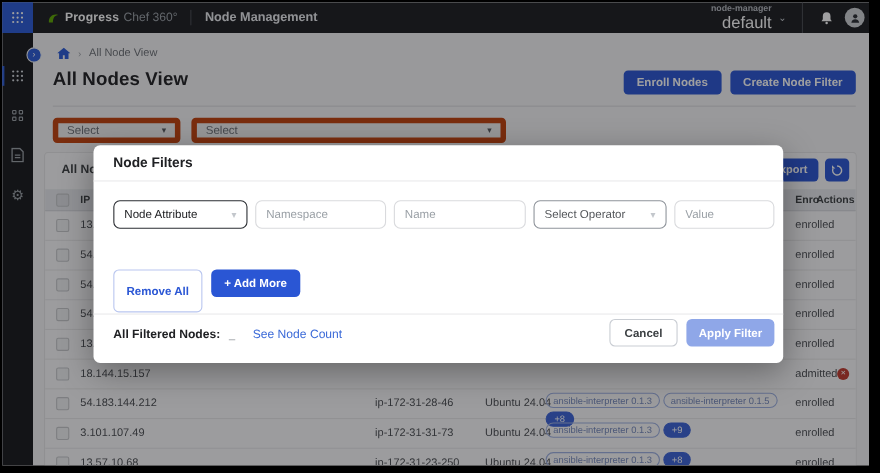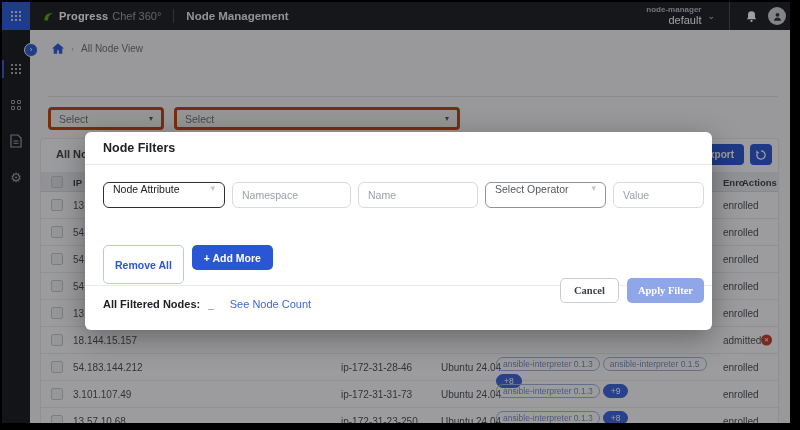--- a/index.html
+++ b/index.html
@@ -15,21 +15,21 @@
   .waffle .dots9 { color:#fff; }
   .brand { display:flex; align-items:center; gap:4px; margin-left:12px; }
   .brand .b1 { color:#fff; font-weight:bold; font-size:11px; letter-spacing:.2px; }
   .brand .b2 { color:#9aa0a6; font-size:11px; }
   .tb-sep { width:1px; height:14px; background:#45484e; margin:0 12px; }
   .app-title { color:#e8eaed; font-size:11.5px; font-weight:bold; }
   .tb-right { margin-left:auto; display:flex; align-items:center; height:100%; }
   .account { display:flex; align-items:center; gap:6px; cursor:pointer; padding:0 10px; }
   .acct-text { display:flex; flex-direction:column; align-items:flex-end; line-height:1.15; }
   .acct-org { color:#b6bac0; font-size:8px;font-weight:bold; }
-  .acct-tenant { color:#fff; font-size:11px; }
+  .acct-tenant { color:#fff; font-size:15px; }
   .chev { color:#c3c7cc; font-size:9px; }
   .vdiv { width:1px; height:28px; background:#45484e; margin:0 8px 0 4px; }
   .iconbtn { width:26px; height:26px; display:flex; align-items:center; justify-content:center; cursor:pointer; }
   .avatar { width:18px; height:18px; border-radius:50%; background:#cfd2d6; display:flex; align-items:center; justify-content:center; }
 
   
   .sidebar { position:absolute; left:0; top:28px; bottom:0; width:28px; background:#16181c; z-index:5; display:flex; flex-direction:column; align-items:center; padding-top:28px; gap:14px; }
   .side-item { width:28px; height:22px; display:flex; align-items:center; justify-content:center; color:#9aa0a6; cursor:pointer; position:relative; }
   .side-item.active { color:#d3d7dc; }
   .side-item.active::before { content:""; position:absolute; left:0; top:2px; bottom:2px; width:2px; background:#2a5bd7; }
@@ -42,21 +42,21 @@
   .expand-btn { position:absolute; left:-6px; top:13px; width:14px; height:14px; border-radius:50%; background:#2a5bd7; border:1.5px solid #eef1f6; color:#fff; font-size:8px; line-height:11px; text-align:center; cursor:pointer; z-index:6; }
   .breadcrumb { position:absolute; left:22px; top:13px; display:flex; align-items:center; gap:7px; font-size:10px; color:#6b6f75; }
   .crumb-sep { font-size:9px; color:#9aa0a6; }
   .page-head { position:absolute; left:18px; top:32px; right:12px; display:flex; align-items:flex-start; }
   .page-title { font-size:17px; font-weight:bold; color:#202124; letter-spacing:.1px; }
   .head-actions { margin-left:auto; display:flex; gap:8px; margin-top:2px; }
   .btn { border:none; border-radius:4px; font-family:inherit; cursor:pointer; display:inline-flex; align-items:center; justify-content:center; }
   .btn-primary { background:#2a56d4; color:#fff; font-size:10.5px; font-weight:bold; height:22px; padding:0 12px; }
   .rule { position:absolute; left:18px; right:12px; top:66px; height:1px; background:#dcdcde; }
   .filters-row { position:absolute; left:18px; top:77px; display:flex; gap:10px; }
-  .select { height:23px; background:#f0f0f1; border:3px solid #c2410c; border-radius:4px; display:flex; align-items:center; justify-content:space-between; padding:0 8px; font-size:10.5px; color:#6b6f75; cursor:pointer; }
+  .select { height:23px; background:#f0f0f1; border:5px solid #c2410c; border-radius:4px; display:flex; align-items:center; justify-content:space-between; padding:0 8px; font-size:10.5px; color:#6b6f75; cursor:pointer; }
   .select .arr { font-size:8px; color:#55585c; margin-left:8px; }
   .sel-1 { width:116px; }
   .sel-2 { width:286px; }
 
   
   .card { position:absolute; left:10px; right:11px; top:108px; bottom:0; background:#fbfbfc; border:1px solid #e6e6e8; border-bottom:none; border-radius:4px 4px 0 0; overflow:hidden; }
   .card-top { position:relative; height:33px; }
   .tab { position:absolute; left:15px; top:9px; font-size:11px; color:#3c4043; font-weight:bold; cursor:pointer; }
   .card-actions { position:absolute; right:6px; top:5px; display:flex; gap:6px; }
   .btn-export { height:21px; padding:0 10px; font-size:10px; }
@@ -77,34 +77,34 @@
   .errbadge { position:absolute; left:720px; top:50%; transform:translateY(-50%); width:11px; height:11px; border-radius:50%; background:#c0392e; color:#fff; font-size:6px; line-height:11px; text-align:center; }
 
   
   .overlay { position:absolute; inset:0; background:rgba(15,15,17,.40); z-index:40; }
   .modal { position:absolute; left:83px; top:130px; width:627px; height:198px; background:#fff; border-radius:6px; box-shadow:0 8px 30px rgba(0,0,0,.35); z-index:50; }
   .modal-title { position:absolute; left:18px; top:9px; font-size:12.5px; font-weight:bold; color:#202124; }
   .m-rule { position:absolute; left:0; right:0; height:1px; background:#e9e9eb; }
   .m-rule.r1 { top:32px; }
   .m-rule.r2 { top:153px; }
   .fields { position:absolute; left:18px; top:50px; display:flex; gap:7px; }
-  .m-select { height:26px; border-radius:6px; display:flex; align-items:flex-start; justify-content:space-between; padding:0 9px; font-size:10.5px; cursor:pointer; background:#fff; }
+  .m-select { height:26px; border-radius:6px; display:flex; align-items:center; justify-content:space-between; padding:0 9px; font-size:10.5px; cursor:pointer; background:#fff; }
   .m-sel-attr { width:122px; border:1.5px solid #2b2e33; color:#202124; }
   .m-sel-op { width:121px; border:1px solid #8f949b; color:#55585c; }
   .m-input { height:26px; border:1px solid #d9dadd; border-radius:6px; padding:0 9px; font-size:10.5px; color:#202124; font-family:inherit; background:#fff; }
   .m-input::placeholder { color:#9aa0a6; }
   .in-ns { width:119px; } .in-name { width:120px; } .in-val { width:91px; }
   .m-btns { position:absolute; left:18px; top:113px; display:flex; gap:8px; }
   .btn-outline { height:39px; padding:0 11px; background:#fff; border:1px solid #b9c6ef; border-radius:5px; color:#2a56d4; font-size:10.5px; font-weight:bold; }
   .btn-addmore { height:25px; padding:0 12px; border-radius:5px; font-size:10.5px; }
   .m-footer { position:absolute; left:18px; top:166px; display:flex; align-items:center; gap:8px; font-size:11px; }
   .mf-label { font-weight:bold; color:#202124; }
   .mf-dash { color:#8a8f96; font-size:10px; }
   .mf-link { color:#3b6ad8; cursor:pointer; margin-left:8px; }
-  .m-footer-right { position:absolute; right:8px; top:146px; display:flex; gap:8px;font-family:Liberation Serif, serif; }
+  .m-footer-right { position:absolute; right:8px; top:158px; display:flex; gap:8px; }
   .btn-cancel { height:25px; padding:0 13px; background:#fff; border:1px solid #c9cdd3; border-radius:5px; color:#3c4043; font-size:10.5px; font-weight:bold; }
   .btn-apply { height:25px; padding:0 11px; border-radius:5px; background:#8fa7e8; color:#fff; font-size:10.5px; font-weight:bold; cursor:default; }
 </style>
 </head>
 <body>
 
 <div class="frame">
   <div class="screen">
 
     <header class="topbar">
@@ -193,20 +193,27 @@
       <div class="expand-btn">›</div>
 
       <div class="breadcrumb">
         <svg width="12" height="11" viewBox="0 0 14 12">
             <path d="M7 0 0 6h2v6h4V8h2v4h4V6h2z" fill="#2a5bd7"></path>
           </svg>
         <span class="crumb-sep">›</span>
         <span>All Node View</span>
       </div>
 
+      <div class="page-head">
+        <h1 class="page-title">All Nodes View</h1>
+        <div class="head-actions">
+          <button class="btn btn-primary">Enroll Nodes</button>
+          <button class="btn btn-primary">Create Node Filter</button>
+        </div>
+      </div>
 
       <div class="rule"></div>
 
       <div class="filters-row">
         <div class="select sel-1">
           <span>Select</span>
           <span class="arr">▾</span>
         </div>
         <div class="select sel-2">
           <span>Select</span>

